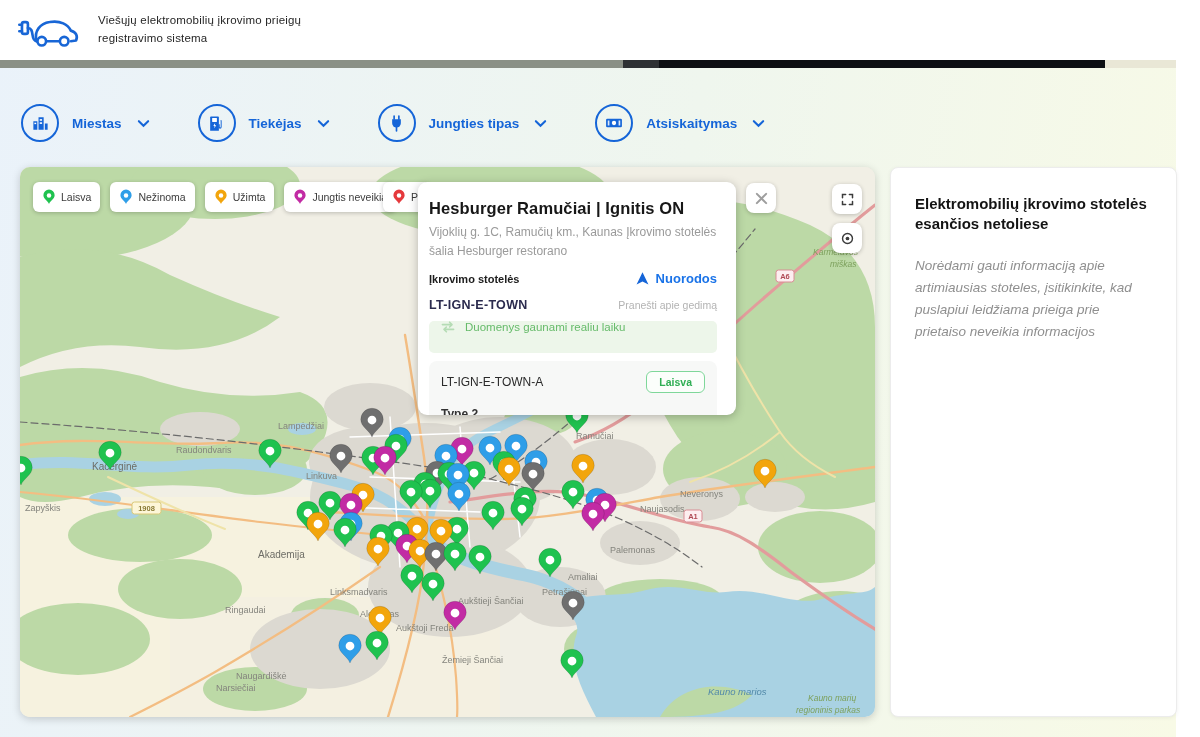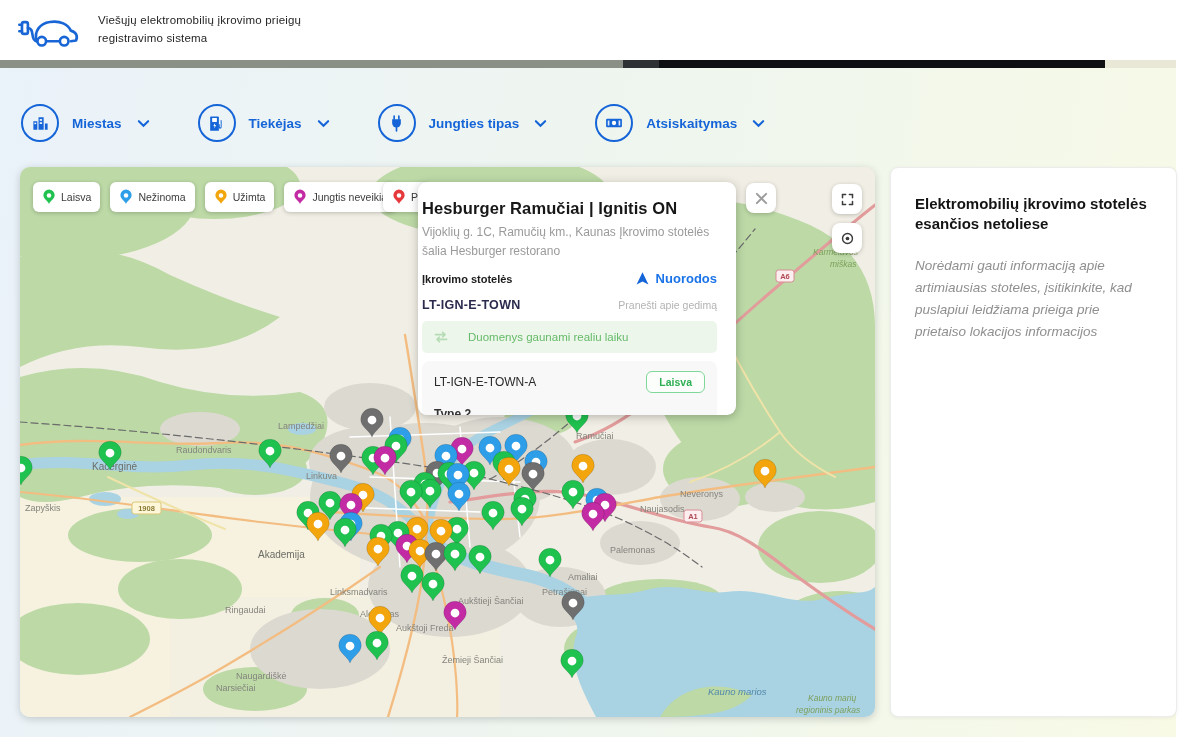--- a/index.html
+++ b/index.html
@@ -41,31 +41,31 @@
   .map-svg { position:absolute; inset:0; }
 
   
   .legend { position:absolute; left:13px; top:15px; display:flex; gap:10px; z-index:2; }
   .chip { background:#fff; border-radius:6px; box-shadow:0 1px 4px rgba(0,0,0,.22); height:30px;
           display:flex; align-items:center; gap:5px; padding:0 9px; font-size:10.5px; color:#3b3b3b; white-space:nowrap; }
   .chip-partial { position:absolute; left:363px; top:15px; z-index:2; }
 
   
   .popup { position:absolute; left:398px; top:15px; width:318px; height:233px; background:#fff;
-           border-radius:9px; box-shadow:0 2px 10px rgba(0,0,0,.25); z-index:4; padding:17px 19px 0 4px; overflow:hidden; }
+           border-radius:9px; box-shadow:0 2px 10px rgba(0,0,0,.25); z-index:4; padding:17px 19px 0 11px; overflow:hidden; }
   .popup h2 { font-size:16.5px; font-weight:700; color:#171717; letter-spacing:.1px; }
   .popup .addr { margin-top:5px; font-size:12px; line-height:1.55; color:#9a9a9a; }
   .popup .sect { margin-top:11px; display:flex; align-items:center; justify-content:space-between; }
   .popup .sect-title { font-size:11px; font-weight:700; color:#1c1c1c; }
   .nuorodos { display:flex; align-items:center; gap:6px; color:#1a73e8; font-size:13px; font-weight:700; cursor:pointer; }
   .st-row { margin-top:12px; display:flex; align-items:baseline; justify-content:space-between; }
   .st-id { font-size:12.5px; font-weight:700; color:#2b2b4e; letter-spacing:.3px; }
   .report { font-size:10.5px; color:#b3b3b3; cursor:pointer; }
-  .rt-banner { margin-top:9px; background:#edf6ea; border-radius:5px; height:32px; display:flex; align-items:center;
-               gap:19px; padding:0 11px; }
+  .rt-banner { margin-top:9px; background:#edf6ea; border-radius:5px; height:32px; display:flex; 
+               gap:9px; padding:0 11px; }
   .rt-banner span { color:#66bb6a; font-size:11.5px; }
   .conn-panel { margin-top:8px; background:#f7f8f7; border-radius:8px; padding:10px 12px; }
   .conn-row { display:flex; align-items:center; justify-content:space-between;gap:14px; }
   .conn-id { font-size:12px; color:#2a2a2a; font-weight:500; }
   .badge-free { border:1px solid #7fd79a; color:#2fae54; background:#fbfefb; border-radius:6px;
                 font-size:10.5px; font-weight:700; padding:4px 12px; }
   .conn-type { margin-top:14px; font-size:12px; font-weight:700; color:#333; }
 
   
   .close-btn { position:absolute; left:726px; top:16px; width:30px; height:30px; background:#fff; border:none;
@@ -634,16 +634,16 @@
         <svg width="14.040000000000001" height="15.600000000000001" viewBox="-10 -24 20 25">
           <path d="M0 0C-2-5.4-9-8.1-9-14a9 9 0 1 1 18 0C9-8.1 2-5.4 0 0Z" fill="#e5393c"></path>
           <circle cx="0" cy="-13.6" r="3.6" fill="#fff"></circle>
         </svg>
         <span>Pr</span>
       </div>
     </div>
 
   <aside class="side-card">
     <h3>Elektromobilių įkrovimo stotelės esančios netoliese</h3>
-    <p>Norėdami gauti informaciją apie artimiausias stoteles, įsitikinkite, kad puslapiui leidžiama prieiga prie prietaiso lokacijos informacijos</p>
+    <p>Norėdami gauti informaciją apie artimiausias stoteles, įsitikinkite, kad puslapiui leidžiama prieiga prie prietaiso neveikia informacijos</p>
   </aside>
 
 </div>
 
 </body></html>

